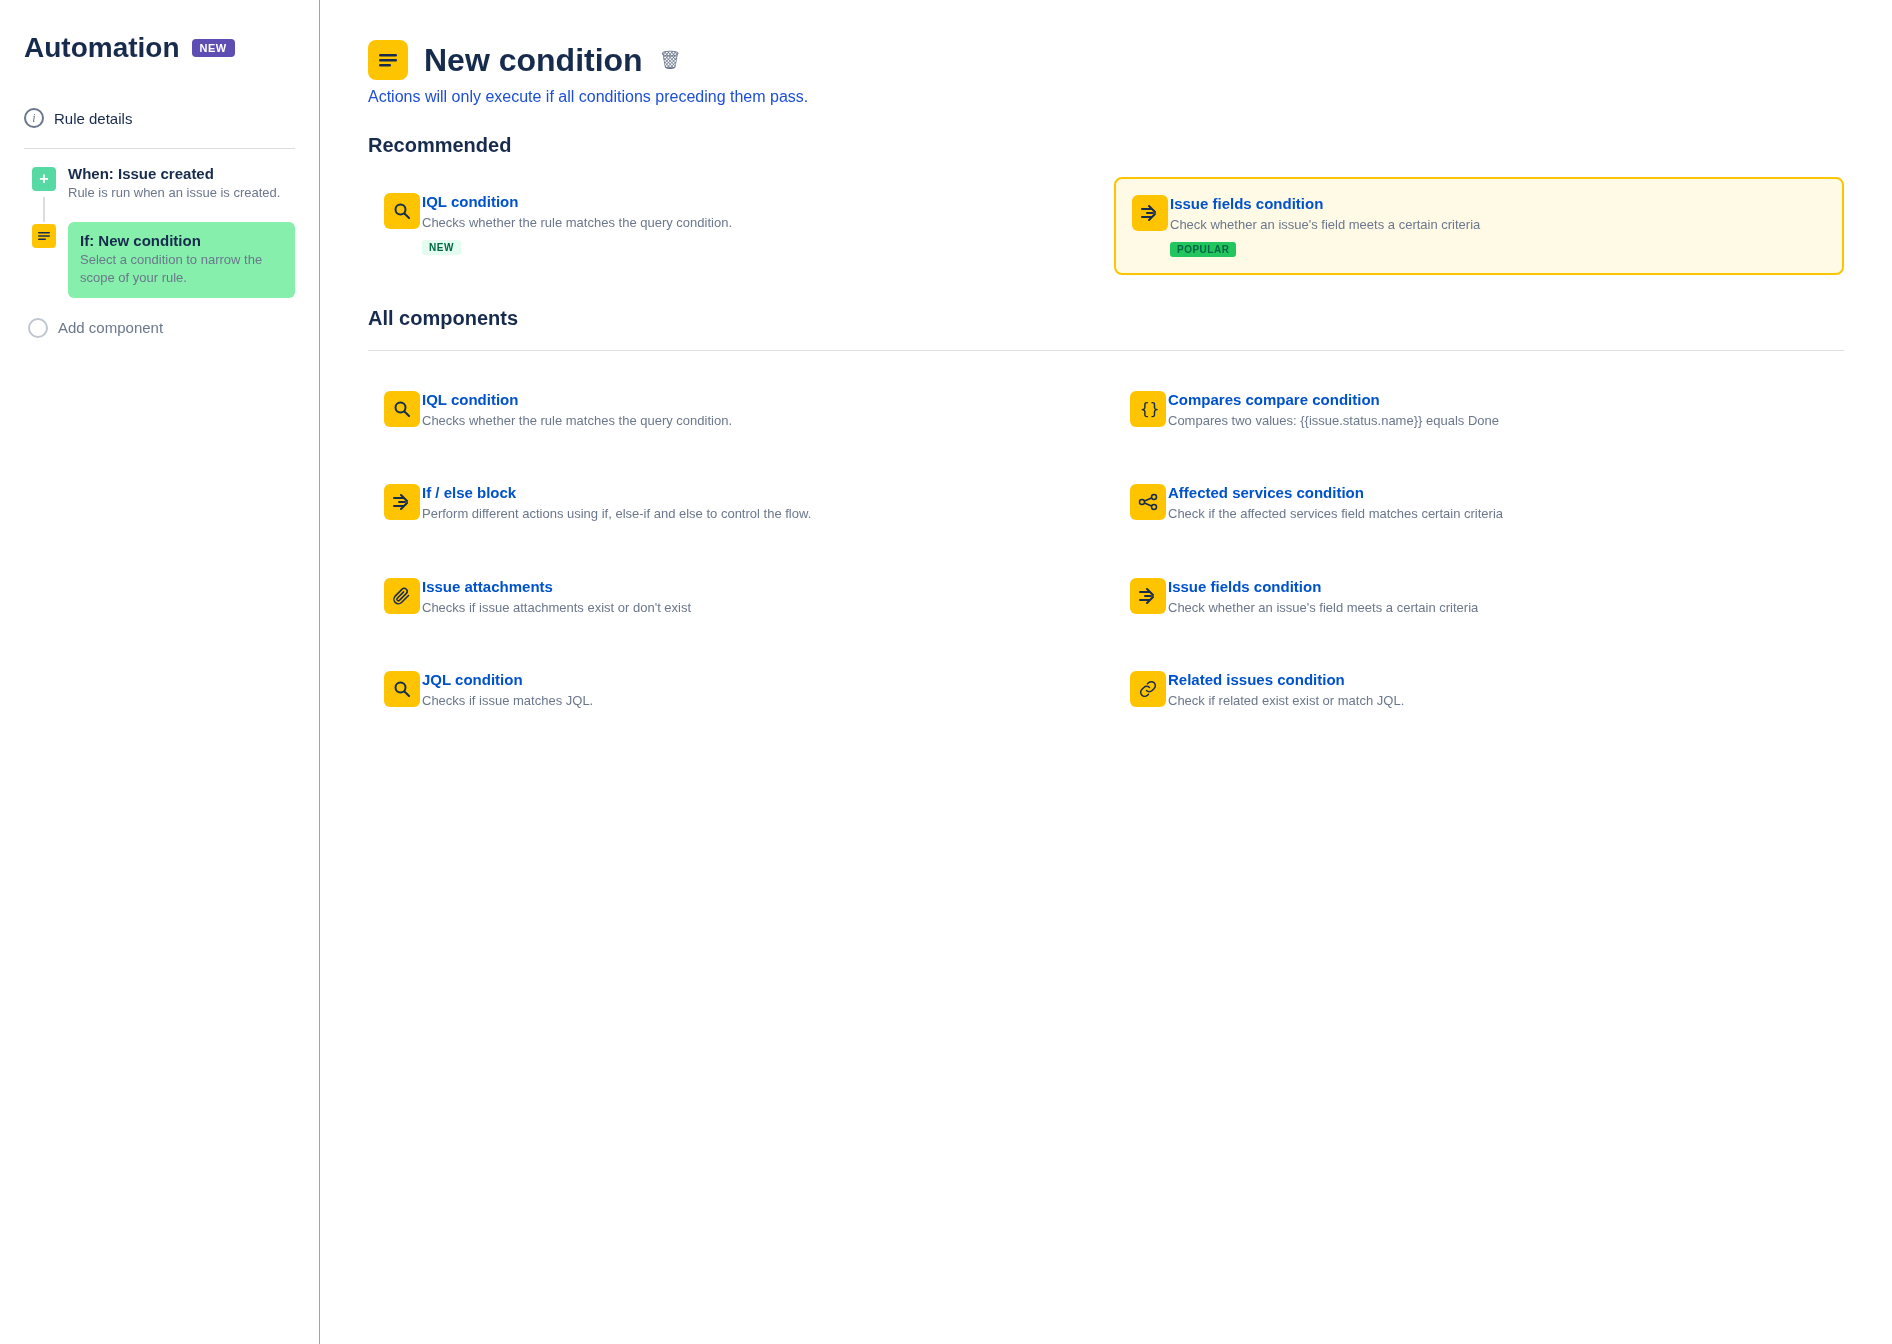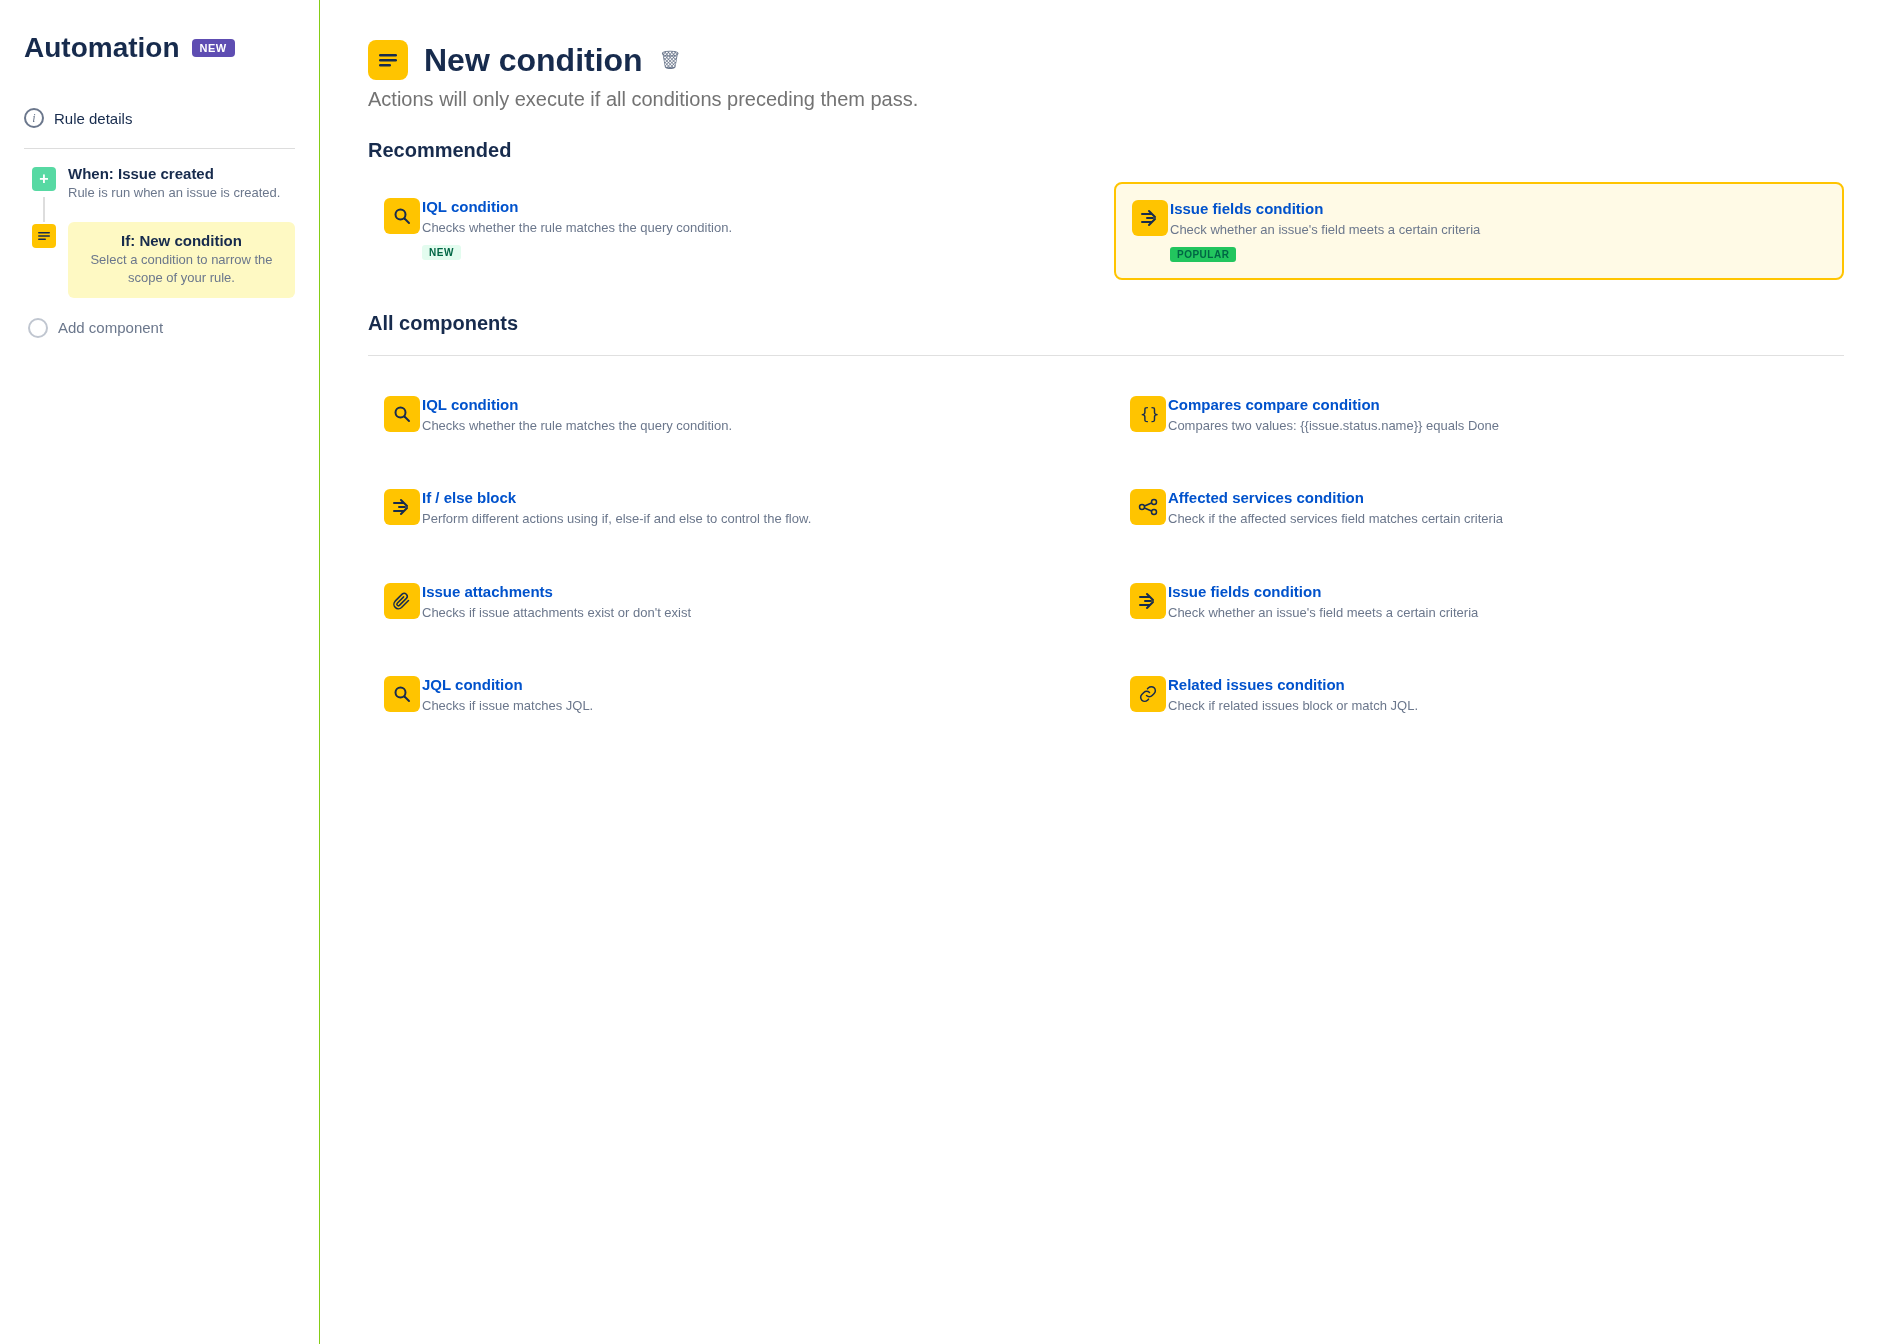--- a/index.html
+++ b/index.html
@@ -123,24 +123,23 @@
       font-weight: 600;
       color: #172b4d;
       margin-bottom: 2px;
     }
     .timeline-desc {
       font-size: 13px;
       color: #6b778c;
       line-height: 1.4;
     }
     .condition-block {
-      background: #fef9c3;
+      background: #86efac;
       border-radius: 6px;
       padding: 10px 12px;
-      text-align: center;
     }
     .add-component-row {
       display: flex;
       align-items: center;
       gap: 10px;
       color: #6b778c;
       font-size: 15px;
       padding-left: 4px;
       margin-top: 12px;
     }
@@ -177,22 +176,22 @@
       font-size: 32px;
       font-weight: 700;
       color: #172b4d;
     }
     .trash-icon {
       color: #6b778c;
       font-size: 18px;
       cursor: pointer;
     }
     .page-subtitle {
-      font-size: 20px;
-      color: #737373;
+      font-size: 16px;
+      color: #1d4ed8;
       margin-bottom: 28px;
       margin-left: 0;
     }
     .section-title {
       font-size: 20px;
       font-weight: 700;
       color: #172b4d;
       margin-bottom: 20px;
     }
     .components-grid {
@@ -463,19 +462,19 @@
     </div>
         <div class="component-card">
       <div class="component-card-icon">
         <svg width="20" height="20" viewBox="0 0 20 20" fill="none" xmlns="http://www.w3.org/2000/svg">
           <path d="M8.5 11.5a4 4 0 005.66 0l2-2a4 4 0 00-5.66-5.66l-1 1" stroke="#172b4d" stroke-width="1.5" stroke-linecap="round"></path>
           <path d="M11.5 8.5a4 4 0 00-5.66 0l-2 2a4 4 0 005.66 5.66l1-1" stroke="#172b4d" stroke-width="1.5" stroke-linecap="round"></path>
         </svg>
       </div>
       <div class="component-card-body">
         <div class="component-card-title">Related issues condition</div>
-        <div class="component-card-desc">Check if related issues block or match JQL.</div>
+        <div class="component-card-desc">Check if related exist exist or match JQL.</div>
 
       </div>
     </div>
       </div>
   </div>
 </div>
 
 </body></html>

